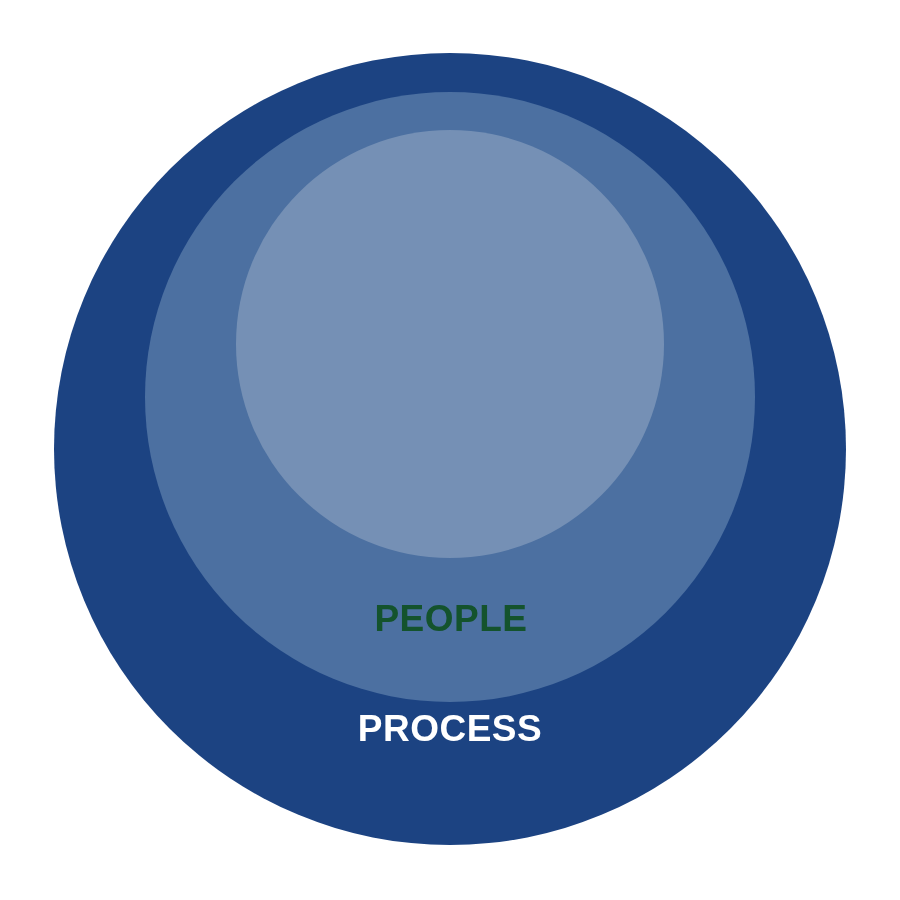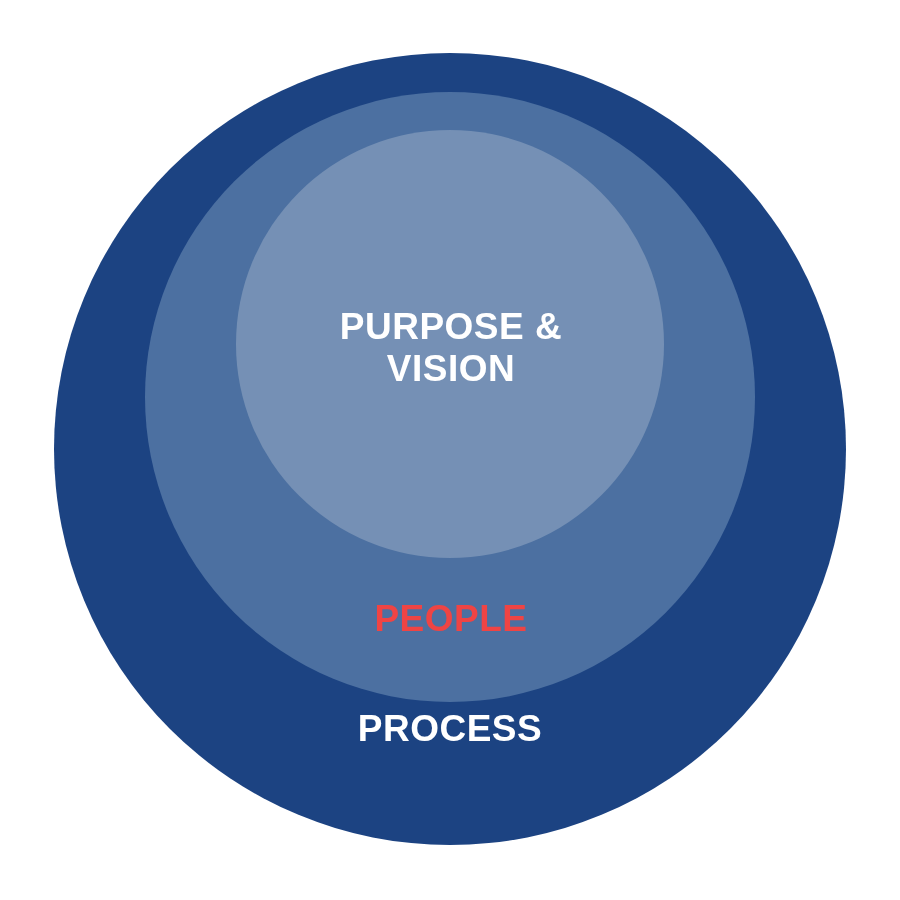--- a/index.html
+++ b/index.html
@@ -66,16 +66,15 @@
   }
 </style>
 </head>
 <body style="background: rgb(255, 255, 255);">
 
 <div class="stage">
   <div class="circle circle-outer" style="background: rgb(28, 67, 130);"></div>
   <div class="circle circle-middle" style="background: rgb(76, 112, 161);"></div>
   <div class="circle circle-inner" style="background: rgb(117, 144, 181);"></div>
 
-  <div class="ring-label label-inner" style="color: rgb(255, 255, 255);">PURPOSE &amp; VISION</div>
-  <div class="ring-label label-middle" style="color: #ef4444;">PEOPLE</div>
+  <div class="ring-label label-middle" style="color: #14532d;">PEOPLE</div>
   <div class="ring-label label-outer" style="color: rgb(255, 255, 255);">PROCESS</div>
 </div>
 
 </body></html>

